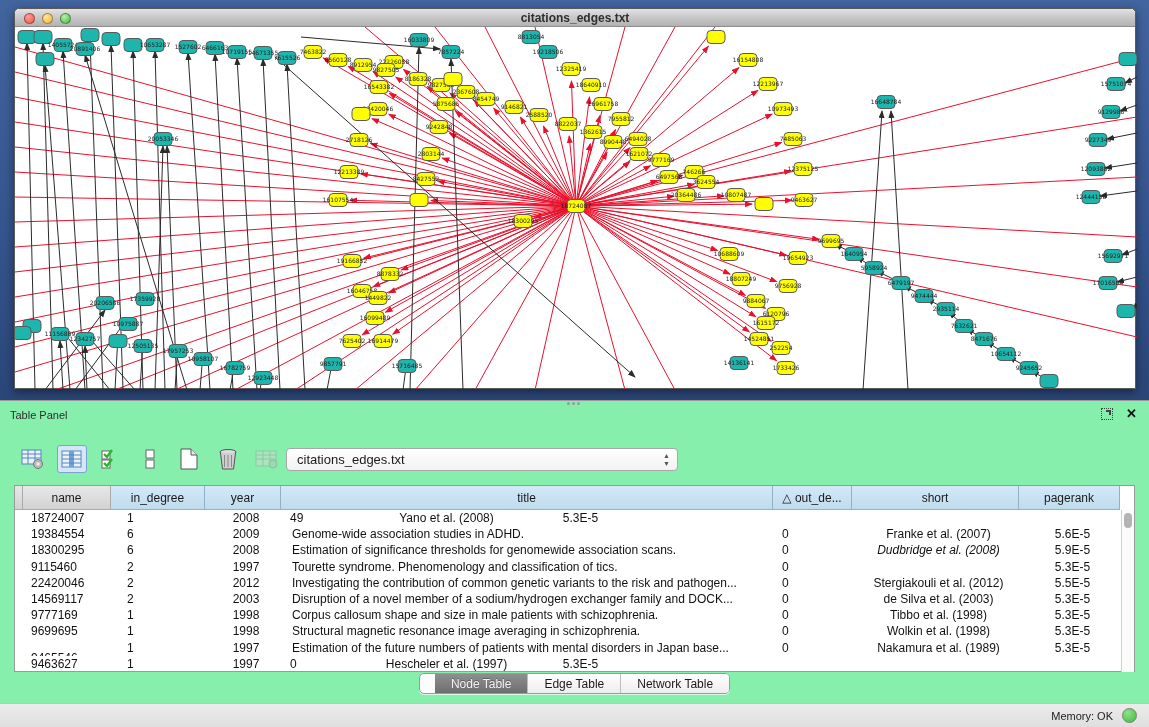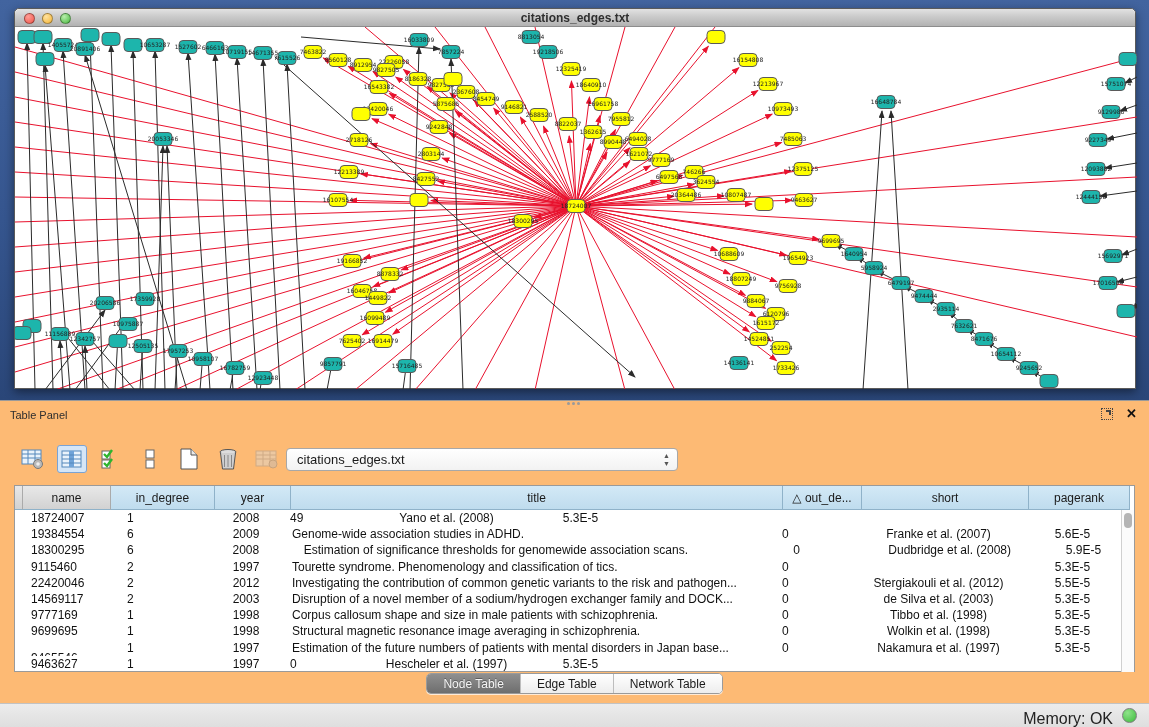--- a/index.html
+++ b/index.html
@@ -20,21 +20,21 @@
   .tl { position:absolute; top:4px; width:11px; height:11px; border-radius:50%;
     border:1px solid rgba(0,0,0,.35); }
   #tl-close { left:9px;  background:radial-gradient(circle at 35% 30%,#ff9d96,#f1564a); }
   #tl-min   { left:27px; background:radial-gradient(circle at 35% 30%,#ffe3a0,#f5b434); }
   #tl-zoom  { left:45px; background:radial-gradient(circle at 35% 30%,#b8efac,#48b83f); }
   #network-canvas { position:absolute; left:0; top:18px; }
   svg text.nlab { font-family:"DejaVu Sans",sans-serif; font-size:6px; fill:#222; }
 
   
   #table-panel { position:absolute; left:0; top:400px; width:1149px; height:327px;
-    background:#fdba74; border-top:1px solid #9a9a9a; }
+    background:#86efac; border-top:1px solid #9a9a9a; }
   #panel-grip { position:absolute; left:567px; top:1px; width:14px; height:4px;
     display:flex; gap:2px; }
   #panel-grip i { width:3px; height:3px; background:#9a9a9a; border-radius:50%; }
   #panel-title { position:absolute; left:10px; top:8px; font-size:11px; color:#2e2e2e; }
   #float-panel { position:absolute; right:36px; top:7px; width:12px; height:12px;
     border:1px dotted #444; }
   #float-panel i { position:absolute; right:1px; top:1px; width:5px; height:5px;
     border-top:2px solid #444; border-right:2px solid #444; }
   #close-panel { position:absolute; right:12px; top:5px; font-size:13px; font-weight:bold;
     color:#111; cursor:default; }
@@ -70,31 +70,31 @@
   .al { text-align:left; } .ac { text-align:center; }
   #vscroll { position:absolute; right:0; top:24px; width:13px; height:162px;
     background:#fbfbfb; border-left:1px solid #d0d0d0; }
   #vscroll .thumb { position:absolute; left:2px; top:3px; width:8px; height:15px;
     background:#b4b4b4; border-radius:5px; }
 
   
   #tabbar { position:absolute; left:0; top:272px; width:1149px; height:24px;
     display:flex; justify-content:center; }
   #segs { display:flex; height:21px; border:1px solid #9a9a9a; border-radius:5px;
-    overflow:hidden; background:#fcfcfc; box-shadow:0 1px 0 rgba(255,255,255,.7); }
+    overflow:hidden; background:#fcfcfc; box-shadow:0 1px 0 rgba(255,255,255,.7);padding-left:15px; }
   .seg { font-size:12px; padding:0 16px; line-height:20px; color:#1a1a1a;
     border-right:1px solid #bdbdbd; background:linear-gradient(180deg,#ffffff,#ededed); }
   .seg:last-child { border-right:none; }
   .seg.active { background:linear-gradient(180deg,#8f8f8f,#6e6e6e); color:#f4f4f4;
     text-shadow:0 -1px 0 rgba(0,0,0,.3); }
 
   
   #statusbar { position:absolute; left:0; top:302px; width:1149px; height:25px;
     border-top:1px solid #c2c2c2; background:linear-gradient(180deg,#ececec,#dedede); }
-  #memory-label { position:absolute; right:36px; top:6px; font-size:16px; color:#222; }
+  #memory-label { position:absolute; right:36px; top:6px; font-size:11px; color:#222; }
   #memory-dot { position:absolute; right:12px; top:4px; width:15px; height:15px;
     border-radius:50%; background:radial-gradient(circle at 35% 30%,#8fe38a,#3cbb3c);
     border:1px solid #7d7d7d; }
 </style>
 </head>
 <body>
 
 <div id="desktop">
   <div id="graph-window">
     <div id="titlebar">
@@ -565,21 +565,21 @@
 
   <div id="table-select">
     <span>citations_edges.txt</span>
     <span class="steppers">▲<br>▼</span>
   </div>
 
   <div id="grid">
     <div id="grid-header">
         <div class="hcell gutter" style="width: 8px;"></div>
         <div class="hcell gray" style="width: 88px;">name</div>
-        <div class="hcell " style="width: 104px;">in_degree</div>
+        <div class="hcell " style="width: 94px;">in_degree</div>
         <div class="hcell " style="width: 76px;">year</div>
         <div class="hcell " style="width: 492px;">title</div>
         <div class="hcell " style="width: 79px;">△ out_de...</div>
         <div class="hcell " style="width: 167px;">short</div>
         <div class="hcell " style="width: 101px;">pagerank</div>
       </div>
     <div id="grid-body">
         <div class="trow">
           <div class="tcell" style="width: 8px;"></div>
           <div class="tcell al" style="width: 88px; padding-left: 8px;">18724007</div>
@@ -597,23 +597,23 @@
           <div class="tcell al" style="width: 492px; padding-left: 8px;">Genome-wide association studies in ADHD.</div>
           <div class="tcell al" style="width: 79px; padding-left: 6px;">0</div>
           <div class="tcell ac" style="width: 167px;">Franke et al. (2007)</div>
           <div class="tcell ac" style="width: 101px;">5.6E-5</div>
         </div>
         <div class="trow">
           <div class="tcell" style="width: 8px;"></div>
           <div class="tcell al" style="width: 88px; padding-left: 8px;">18300295</div>
           <div class="tcell al" style="width: 97px; padding-left: 16px;">6</div>
           <div class="tcell ac" style="width: 76px;">2008</div>
-          <div class="tcell al" style="width: 492px; padding-left: 8px; margin-left: 12px;">Estimation of significance thresholds for genomewide association scans.</div>
-          <div class="tcell al" style="width: 79px; padding-left: 6px;">0</div>
-          <div class="tcell ac" style="width: 167px;">Dudbridge et al. (2008)</div>
+          <div class="tcell al" style="width: 492px; padding-left: 8px;">Estimation of significance thresholds for genomewide association scans.</div>
+          <div class="tcell al" style="width: 79px; padding-left: 6px;">0</div>
+          <div class="tcell ac" style="width: 167px; font-style: italic;">Dudbridge et al. (2008)</div>
           <div class="tcell ac" style="width: 101px;">5.9E-5</div>
         </div>
         <div class="trow">
           <div class="tcell" style="width: 8px;"></div>
           <div class="tcell al" style="width: 88px; padding-left: 8px;">9115460</div>
           <div class="tcell al" style="width: 97px; padding-left: 16px;">2</div>
           <div class="tcell ac" style="width: 76px;">1997</div>
           <div class="tcell al" style="width: 492px; padding-left: 8px;">Tourette syndrome. Phenomenology and classification of tics.</div>
           <div class="tcell al" style="width: 79px; padding-left: 6px;">0</div>
           <div class="tcell ac" style="width: 167px; margin-top: 20px;">Jankovic et al. (1997)</div>
@@ -659,21 +659,21 @@
           <div class="tcell ac" style="width: 167px;">Wolkin et al. (1998)</div>
           <div class="tcell ac" style="width: 101px;">5.3E-5</div>
         </div>
         <div class="trow">
           <div class="tcell" style="width: 8px;"></div>
           <div class="tcell al" style="width: 88px; padding-left: 8px; margin-top: 10px;">9465546</div>
           <div class="tcell al" style="width: 97px; padding-left: 16px;">1</div>
           <div class="tcell ac" style="width: 76px;">1997</div>
           <div class="tcell al" style="width: 492px; padding-left: 8px;">Estimation of the future numbers of patients with mental disorders in Japan base...</div>
           <div class="tcell al" style="width: 79px; padding-left: 6px;">0</div>
-          <div class="tcell ac" style="width: 167px;">Nakamura et al. (1997)</div>
+          <div class="tcell ac" style="width: 167px;">Nakamura et al. (1989)</div>
           <div class="tcell ac" style="width: 101px;">5.3E-5</div>
         </div>
         <div class="trow">
           <div class="tcell" style="width: 8px;"></div>
           <div class="tcell al" style="width: 88px; padding-left: 8px;">9463627</div>
           <div class="tcell al" style="width: 97px; padding-left: 16px;">1</div>
           <div class="tcell ac" style="width: 76px;">1997</div>
           <div class="tcell al" style="width: 79px; padding-left: 6px;">0</div>
           <div class="tcell ac" style="width: 167px;">Hescheler et al. (1997)</div>
           <div class="tcell ac" style="width: 101px;">5.3E-5</div>

